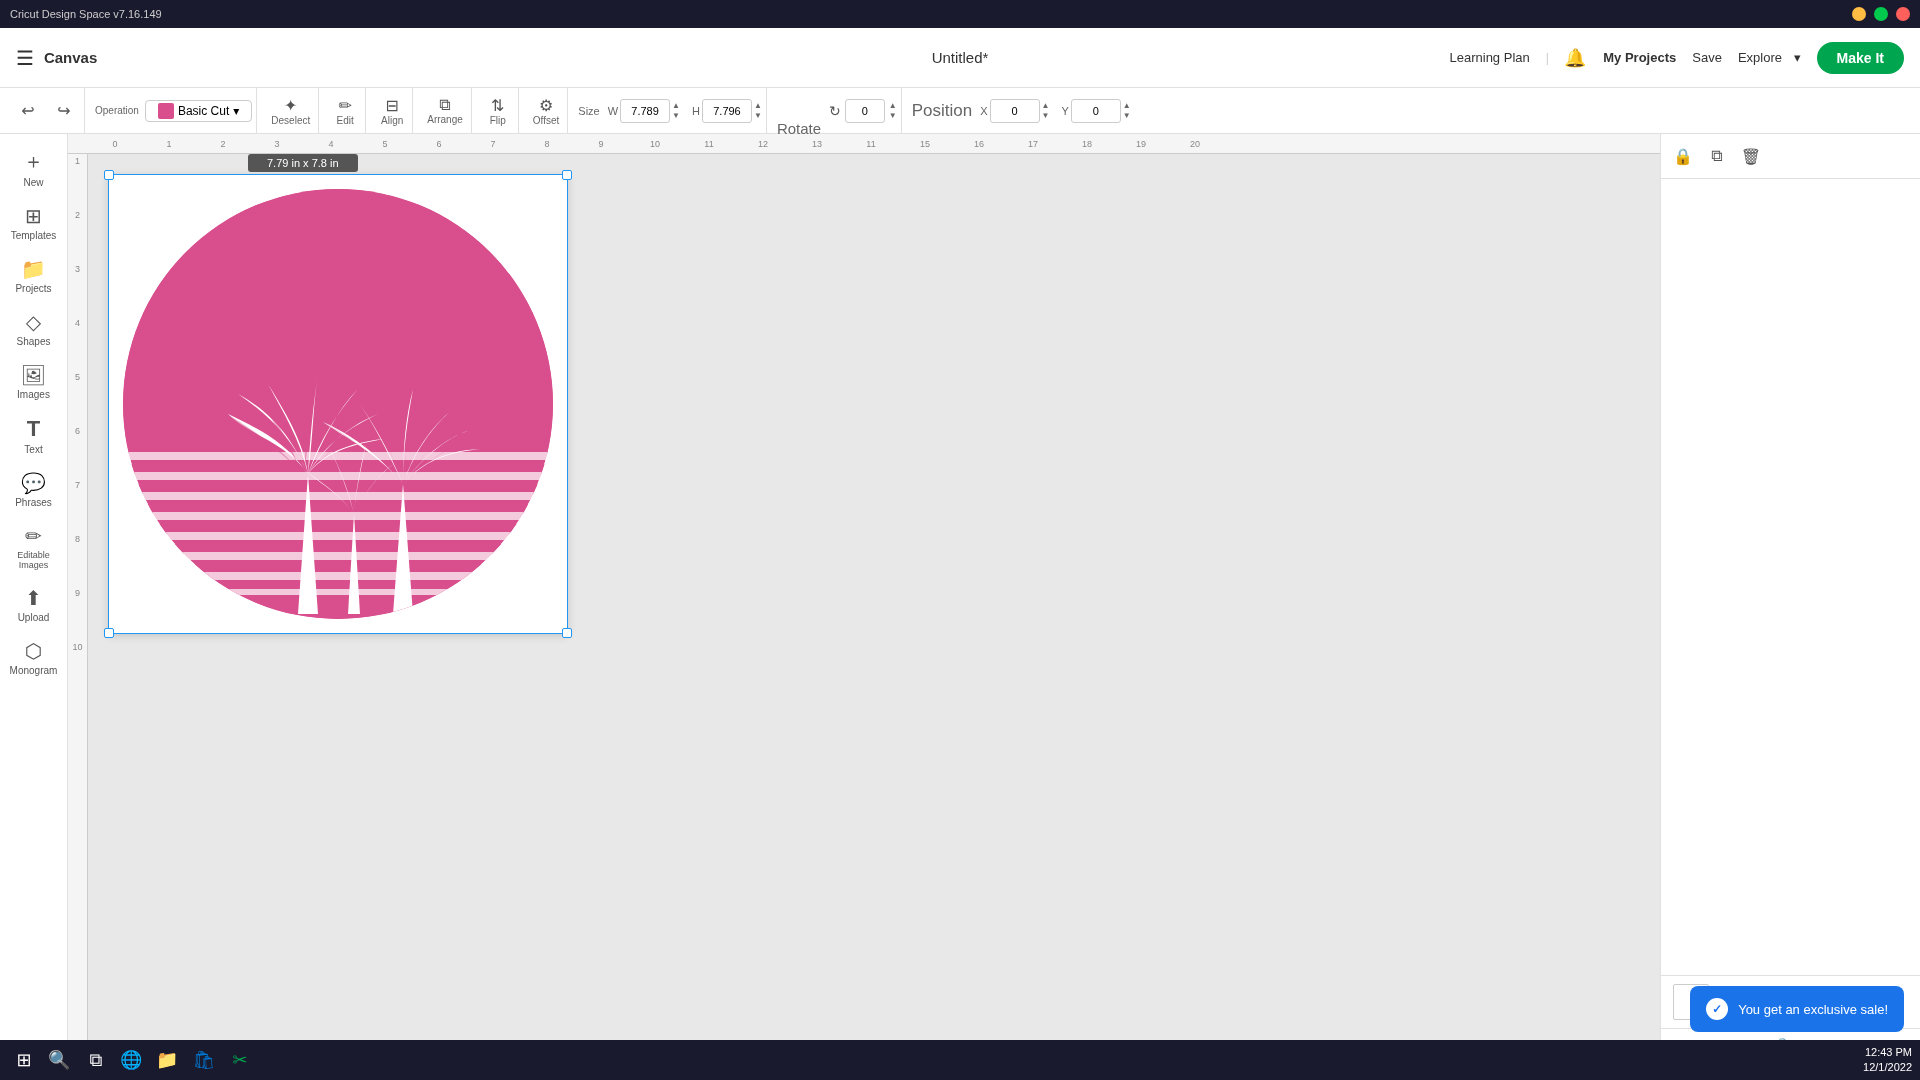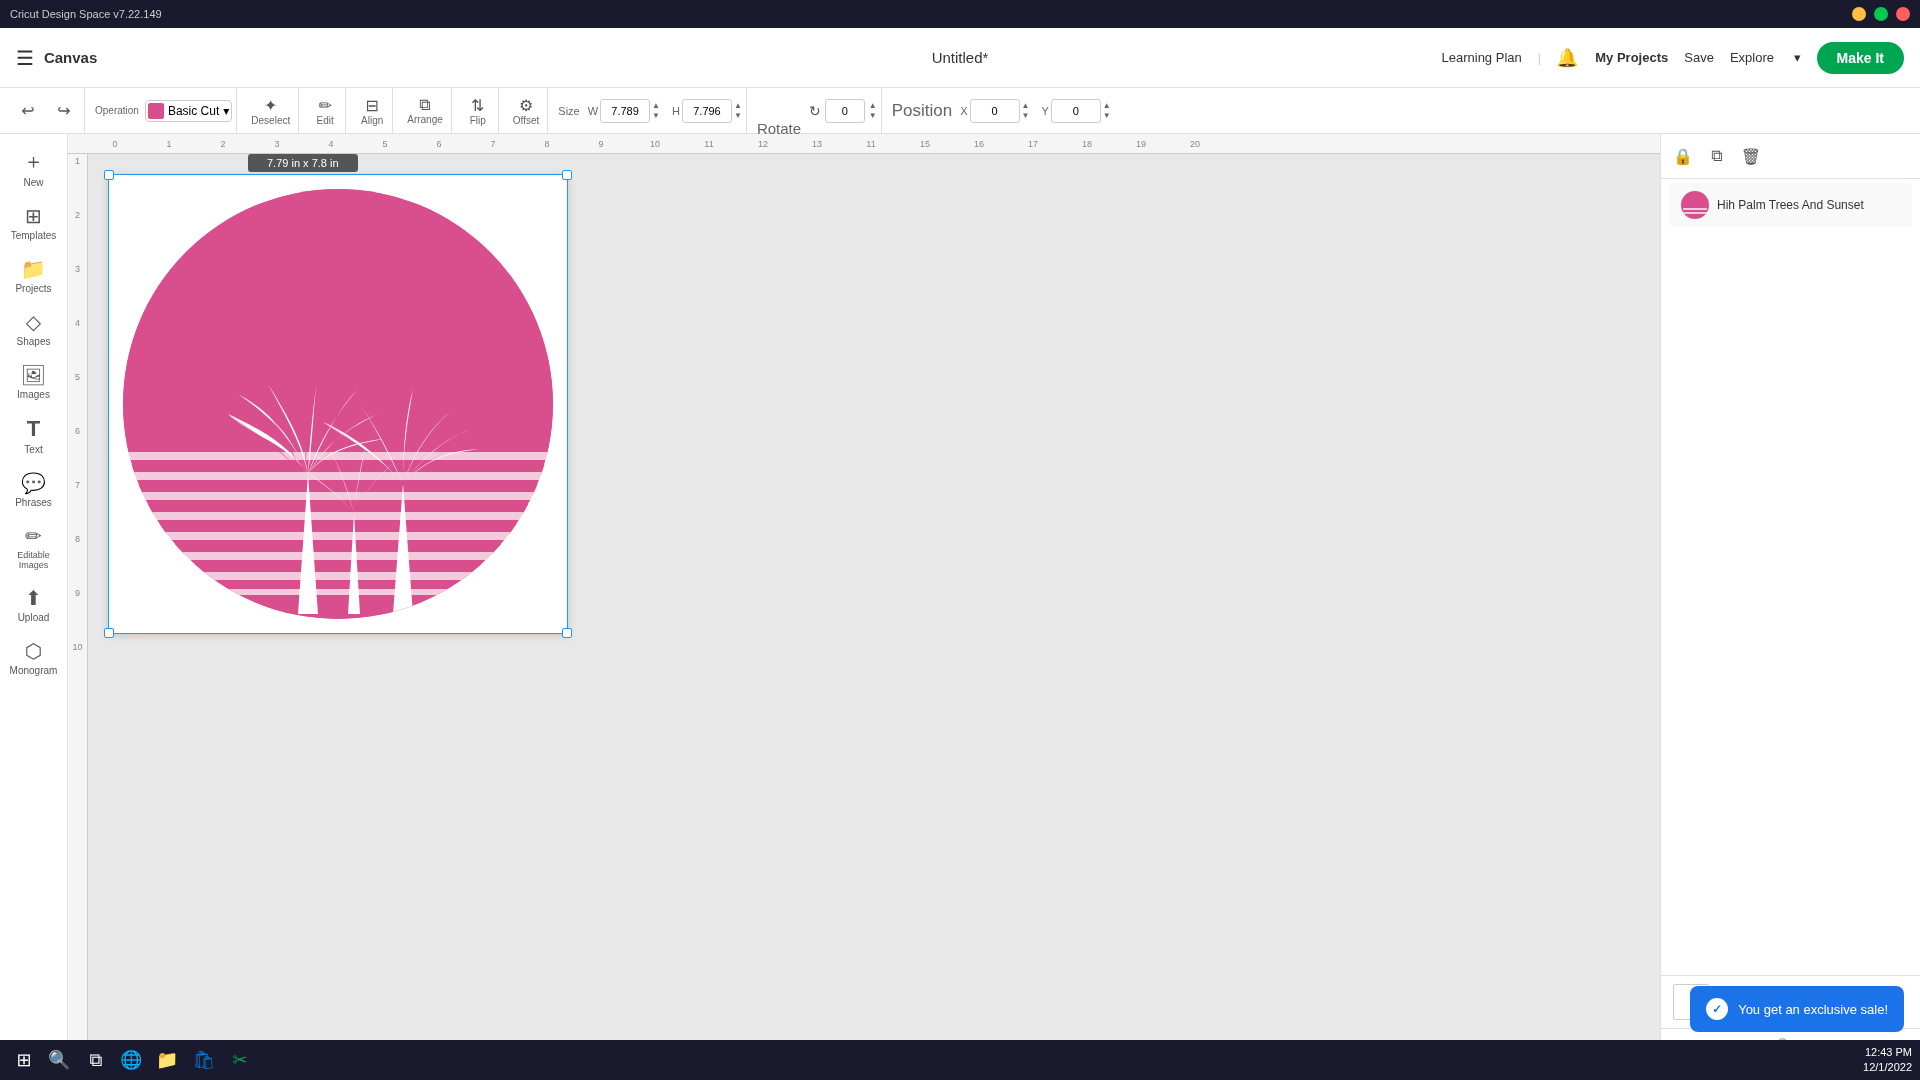--- a/index.html
+++ b/index.html
@@ -23,39 +23,39 @@
     }
     #header .hamburger { font-size: 20px; cursor: pointer; margin-right: 10px; color: #333; }
     #header .canvas-label { font-weight: 600; font-size: 15px; color: #333; margin-right: auto; }
     #header .doc-title { position: absolute; left: 50%; transform: translateX(-50%); font-size: 15px; color: #333; font-weight: 500; }
     #header .header-right { display: flex; align-items: center; gap: 16px; margin-left: auto; }
     #header .learning-plan { font-size: 13px; color: #333; cursor: pointer; }
     #header .separator { color: #ccc; }
     #header .notif-icon { font-size: 18px; color: #555; cursor: pointer; }
     #header .my-projects { font-size: 13px; color: #333; cursor: pointer; font-weight: bold; }
     #header .save-btn { font-size: 13px; color: #333; cursor: pointer; }
-    #header .explore-btn { display: flex; align-items: flex-start; gap: 20px; font-size: 13px; color: #333; cursor: pointer; }
+    #header .explore-btn { display: flex; align-items: flex-start; gap: 12px; font-size: 13px; color: #333; cursor: pointer; }
     #header .make-it-btn {
       background: #00a550; color: #fff; border: none; border-radius: 20px;
       padding: 8px 20px; font-size: 14px; font-weight: 600; cursor: pointer;
     }
 
     
     #toolbar {
       width: 100%; height: 46px; background: #fff; display: flex; align-items: center;
       padding: 0 8px; border-bottom: 1px solid #e0e0e0; gap: 6px; position: relative; z-index: 40;
     }
     .toolbar-group { display: flex; align-items: center; gap: 4px; padding: 0 4px; border-right: 1px solid #e0e0e0; height: 100%; }
     .toolbar-group:last-child { border-right: none; }
     .tb-label { font-size: 10px; color: #666; display: block; text-align: center; }
     .tb-btn { display: flex; flex-direction: column; align-items: center; justify-content: center; cursor: pointer; padding: 2px 4px; border-radius: 4px; min-width: 32px; }
     .tb-icon { font-size: 16px; color: #555; }
     .tb-select {
       display: flex; align-items: center; background: #fff; border: 1px solid #ccc;
-      border-radius: 4px; padding: 2px 2px; cursor: pointer; font-size: 12px; gap: 4px;
+      border-radius: 4px; padding: 2px 12px; cursor: pointer; font-size: 12px; gap: 4px;
     }
     .color-swatch { width: 16px; height: 16px; background: #d94f8e; border-radius: 2px; }
     .tb-input-group { display: flex; align-items: center; gap: 2px; }
     .tb-input-label { font-size: 11px; color: #666; }
     .tb-input {
       width: 50px; height: 24px; border: 1px solid #ccc; border-radius: 3px;
       font-size: 11px; text-align: center; padding: 0 2px;
     }
     .tb-spinner { display: flex; flex-direction: column; }
     .tb-spin-btn { font-size: 8px; color: #666; cursor: pointer; line-height: 10px; }
@@ -189,21 +189,21 @@
       background: #1a1a2e; display: flex; align-items: center; padding: 0 8px; gap: 4px; z-index: 300;
     }
     .task-btn { width: 32px; height: 32px; display: flex; align-items: center; justify-content: center; cursor: pointer; border-radius: 4px; }
     .task-icon { font-size: 18px; }
     #taskbar-time { margin-left: auto; color: #fff; font-size: 11px; text-align: right; line-height: 1.4; }
   </style>
 </head>
 <body>
 
 <div id="titlebar">
-  <span>Cricut Design Space v7.22.149</span>
+  <span>Cricut Design Space v7.16.149</span>
   <div class="win-controls">
     <button class="win-btn win-min"></button>
     <button class="win-btn win-max"></button>
     <button class="win-btn win-close"></button>
   </div>
 </div>
 
 <div id="header">
   <span class="hamburger">☰</span>
   <span class="canvas-label">Canvas</span>
@@ -526,30 +526,20 @@
         <span>🔒</span>
       </div>
       <div class="pt-btn">
         <span>⧉</span>
       </div>
       <div class="pt-btn">
         <span>🗑</span>
       </div>
     </div>
 
-    <div id="layer-item">
-      <div class="layer-thumb">
-        <svg width="28" height="28" viewBox="0 0 28 28">
-          <circle cx="14" cy="14" r="13" fill="#d94f8e"></circle>
-          <rect x="2" y="17" width="24" height="2" fill="#fff" opacity="0.7"></rect>
-          <rect x="2" y="21" width="24" height="2" fill="#fff" opacity="0.7"></rect>
-        </svg>
-      </div>
-      <span class="layer-name">Hih Palm Trees And Sunset</span>
-    </div>
 
     <div id="blank-canvas-row">
       <div class="blank-thumb"></div>
       <span class="blank-label">Blank Canvas</span>
     </div>
 
     <div id="panel-bottom-toolbar">
       <div class="pbt-item">
         <span class="pbt-icon">⊘</span>
         <span class="pbt-label">Slice</span>

